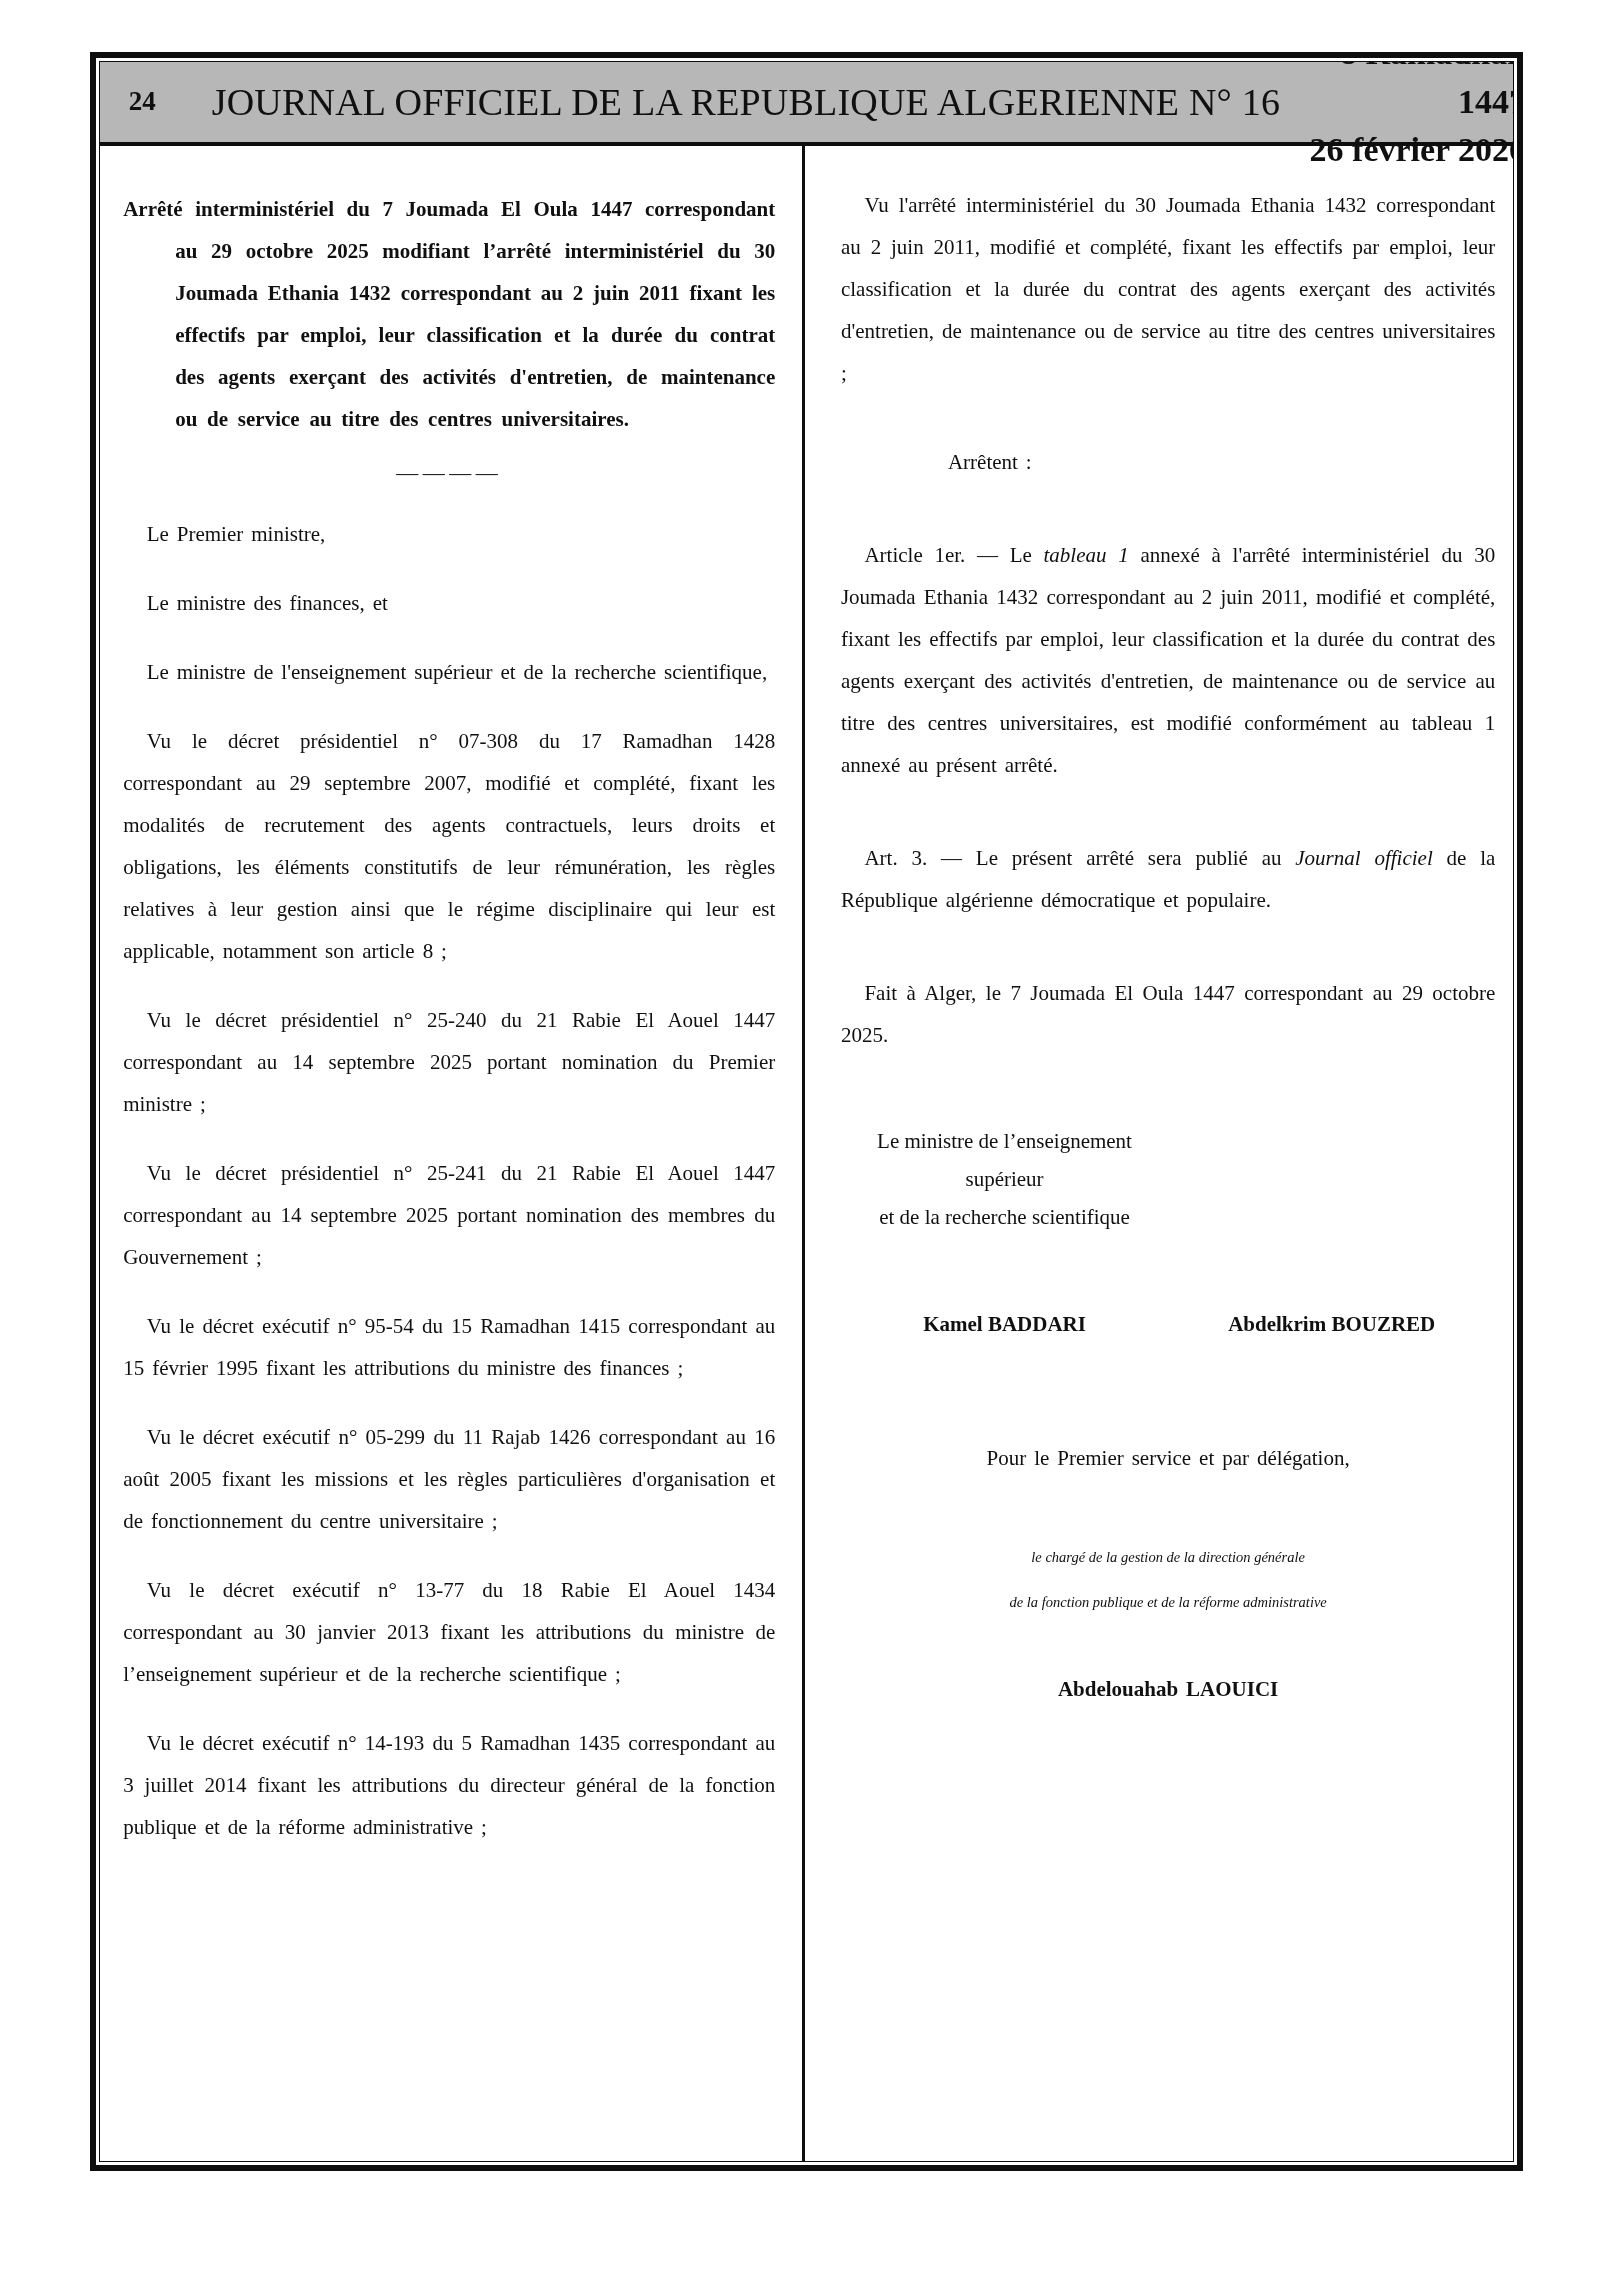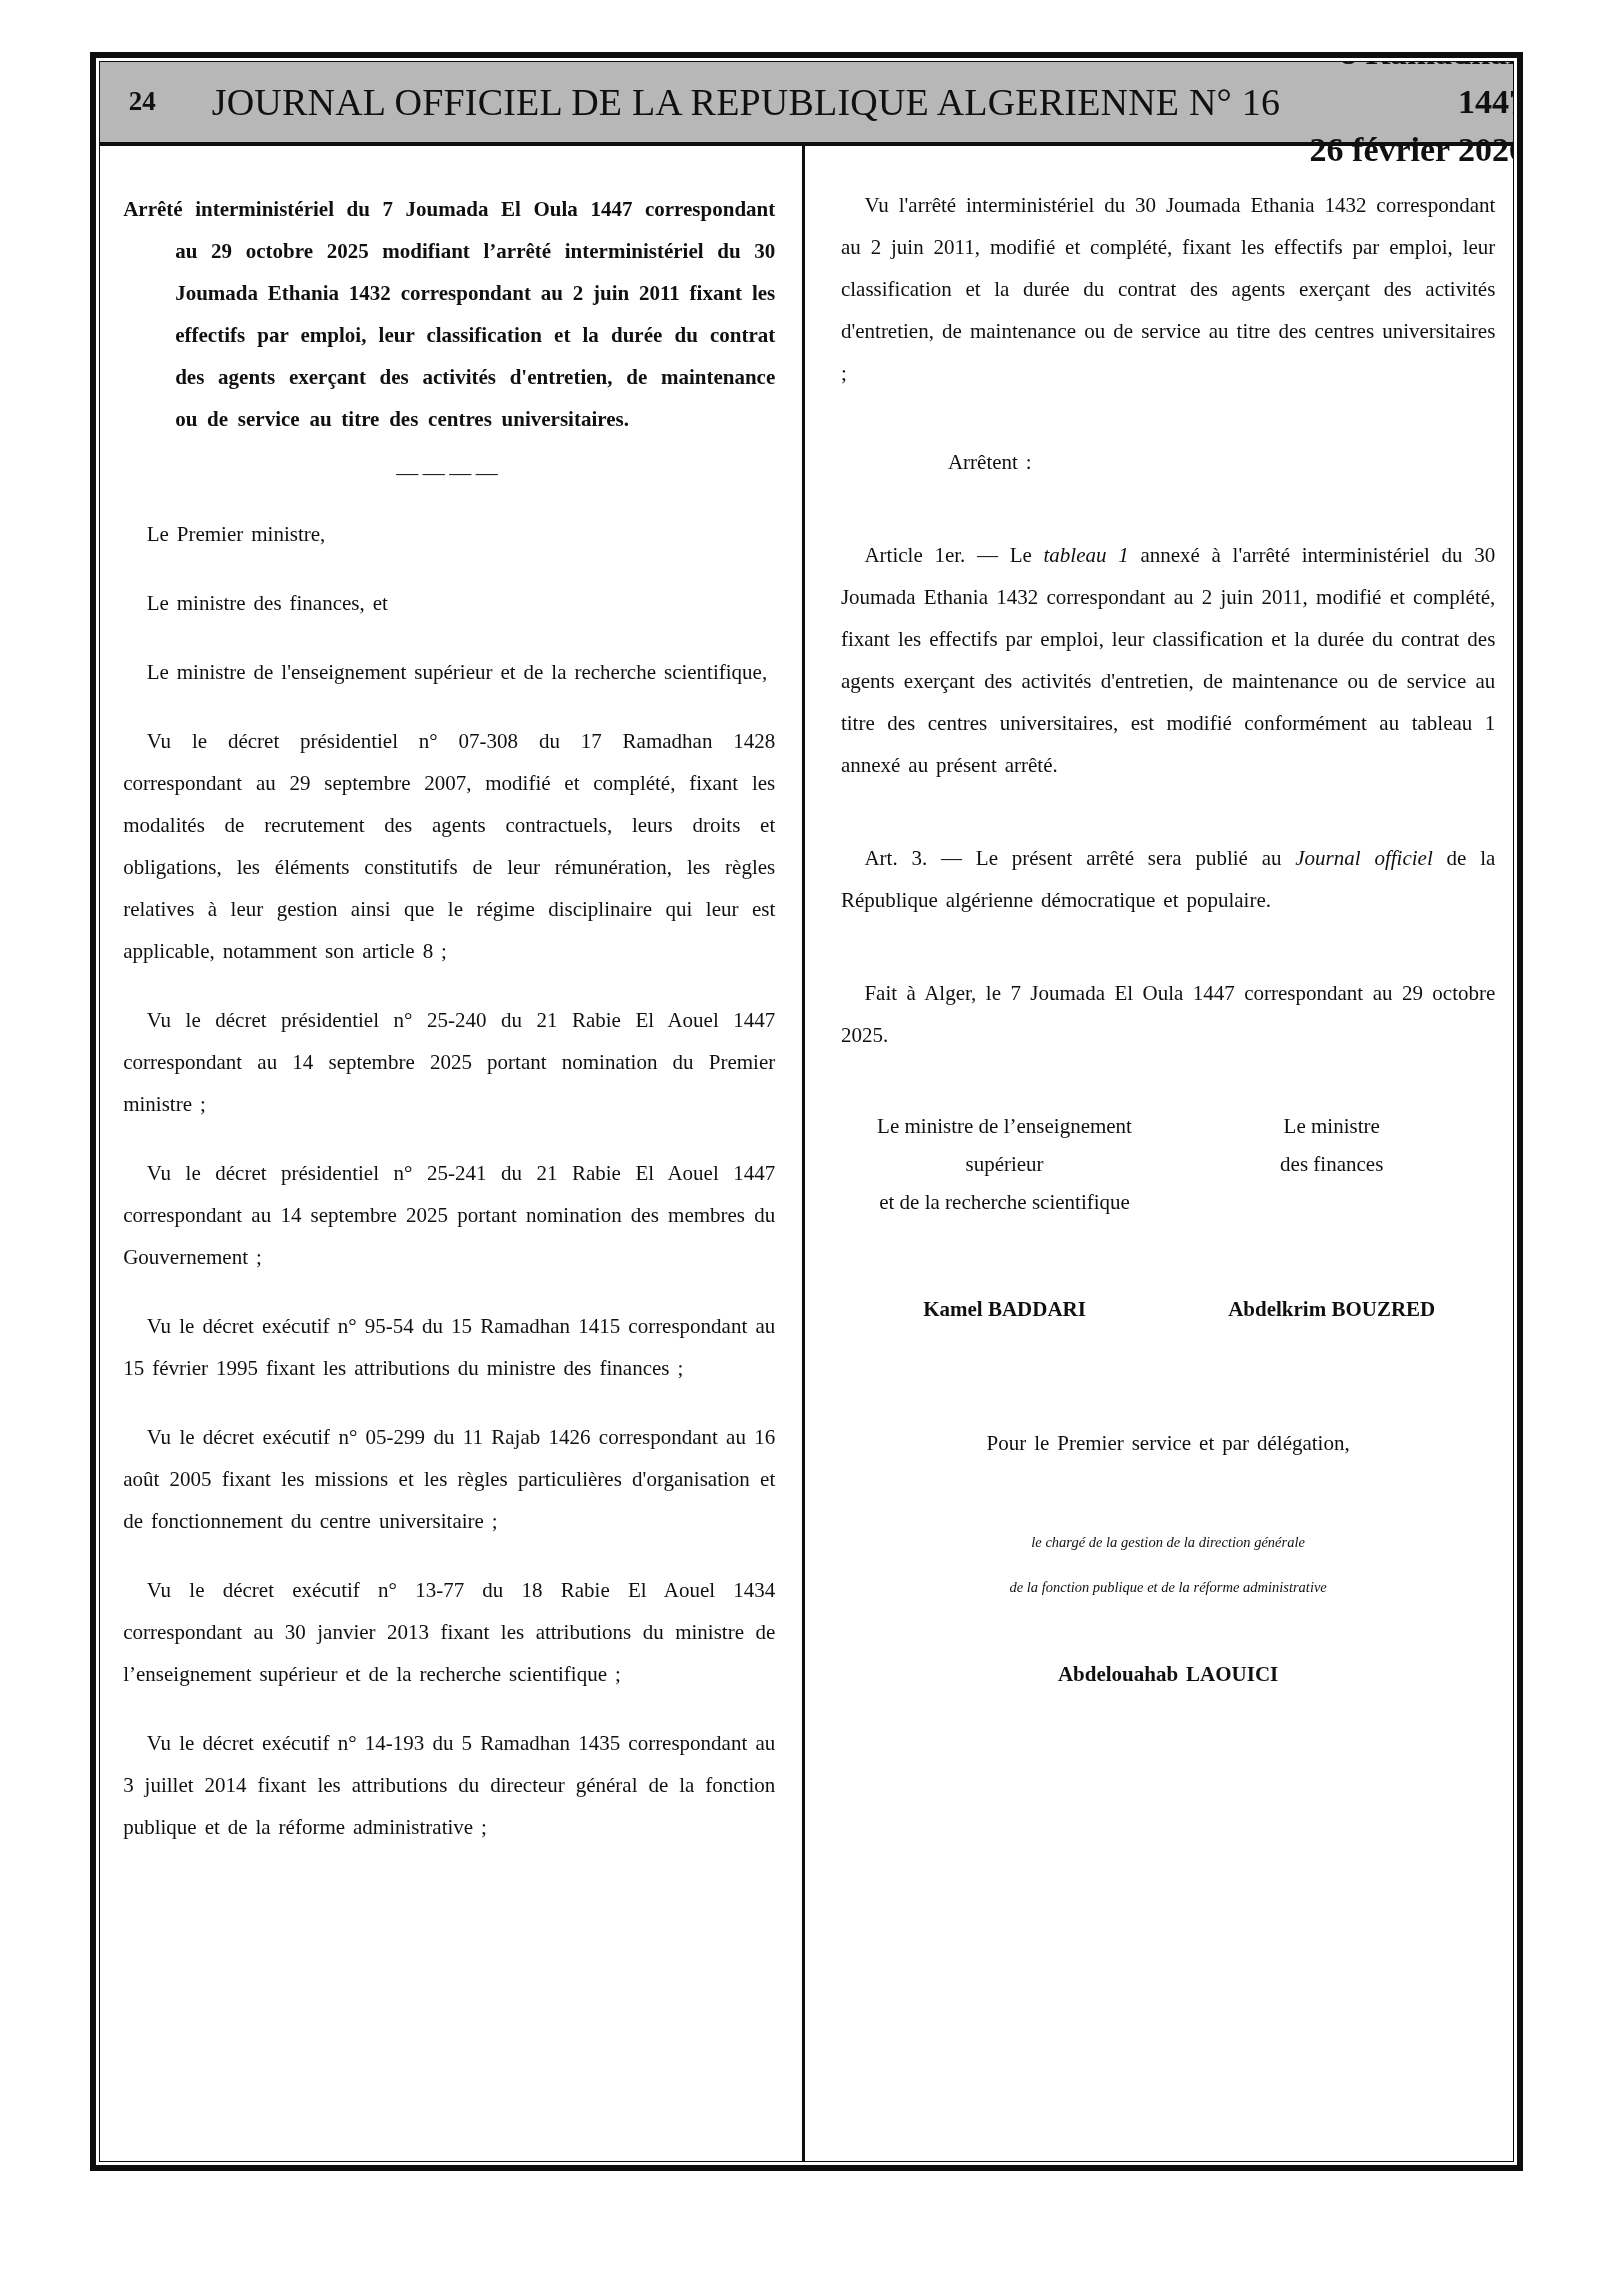--- a/index.html
+++ b/index.html
@@ -42,21 +42,21 @@
     font-weight:bold;padding-left:52px;text-indent:-52px;word-spacing:4.5px;
   }
   .separator{
     text-align:center;text-indent:0;font-size:22px;letter-spacing:4.5px;
     margin:20px 0 14.5px 0;word-spacing:0;
   }
   .arretent{font-weight:normal;text-align:left;text-indent:107px;margin-top:47px;}
   .art{margin-top:51px;font-family:Liberation Serif, serif;}
   .dateline{margin-top:51px;}
 
-  .sig-row{display:flex;margin-top:51px;}
+  .sig-row{display:flex;margin-top:66px;}
   .sig-cell{width:50%;text-align:center;font-size:21px;line-height:38px;}
   .names-row{margin-top:69px;}
   .sig-name{font-weight:bold;}
   .pour{margin-top:94px;text-align:center;text-indent:0;}
   .delegation{margin-top:56px;text-align:center;text-indent:0;
     font-style:italic;line-height:45px;}
   .final-name{margin-top:43px;text-align:center;text-indent:0;font-weight:bold;}
   i{font-style:italic;}
 </style>
 </head>
@@ -104,24 +104,20 @@
         <p class="art"><span>Art. 3. — Le présent arrêté sera publié au </span><i>Journal officiel</i><span> de la République algérienne démocratique et populaire.</span></p>
 
         <p class="dateline">Fait à Alger, le 7 Joumada El Oula 1447 correspondant au 29 octobre 2025.</p>
 
         <div class="sig-row">
           <div class="sig-cell">
             <div>Le ministre de l’enseignement</div>
             <div>supérieur</div>
             <div>et de la recherche scientifique</div>
           </div>
-          <div class="sig-cell">
-            <div>Le ministre</div>
-            <div>des finances</div>
-          </div>
         </div>
 
         <div class="sig-row names-row">
           <div class="sig-cell sig-name">Kamel BADDARI</div>
           <div class="sig-cell sig-name">Abdelkrim BOUZRED</div>
         </div>
 
         <p class="pour">Pour le Premier service et par délégation,</p>
 
         <div class="delegation">

